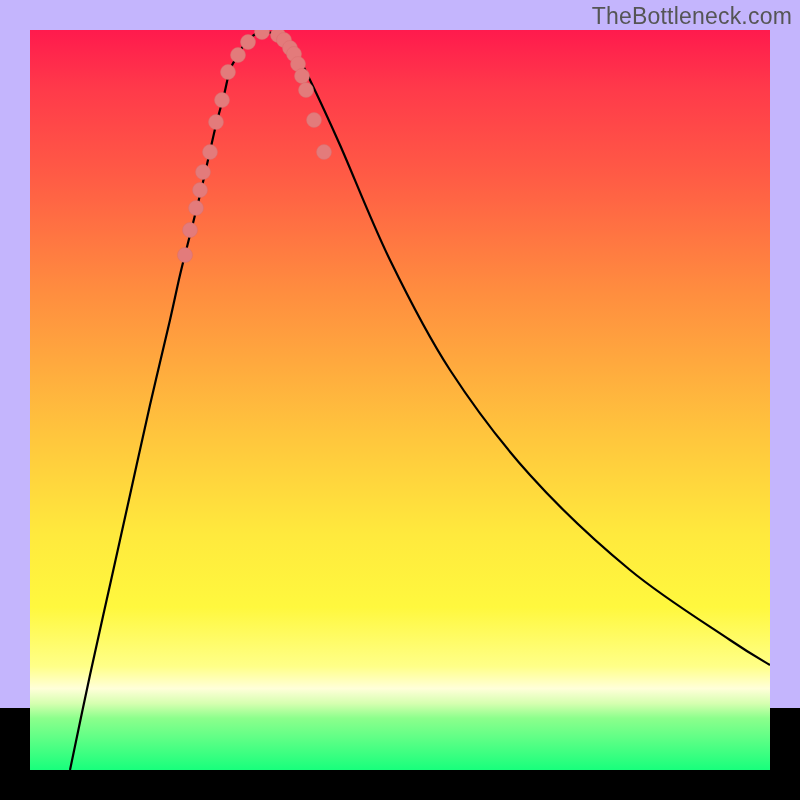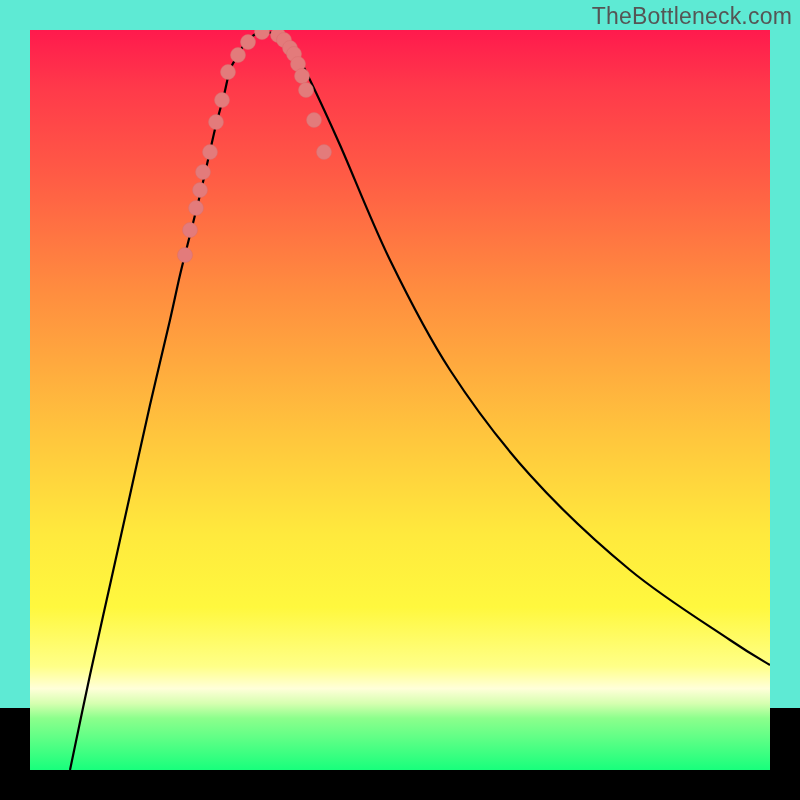--- a/index.html
+++ b/index.html
@@ -8,21 +8,21 @@
     width: 800px;
     height: 800px;
     overflow: hidden;
     background: #000;
     font-family: Arial, Helvetica, sans-serif;
   }
   .frame {
     position: relative;
     width: 800px;
     height: 708px;
-    background: #5eead4;
+    background: #c4b5fd;
   }
   .plot {
     position: absolute;
     left: 30px;
     top: 30px;
     width: 740px;
     height: 740px;
     background: linear-gradient(
       to bottom,
       #ff1a4d 0%,

